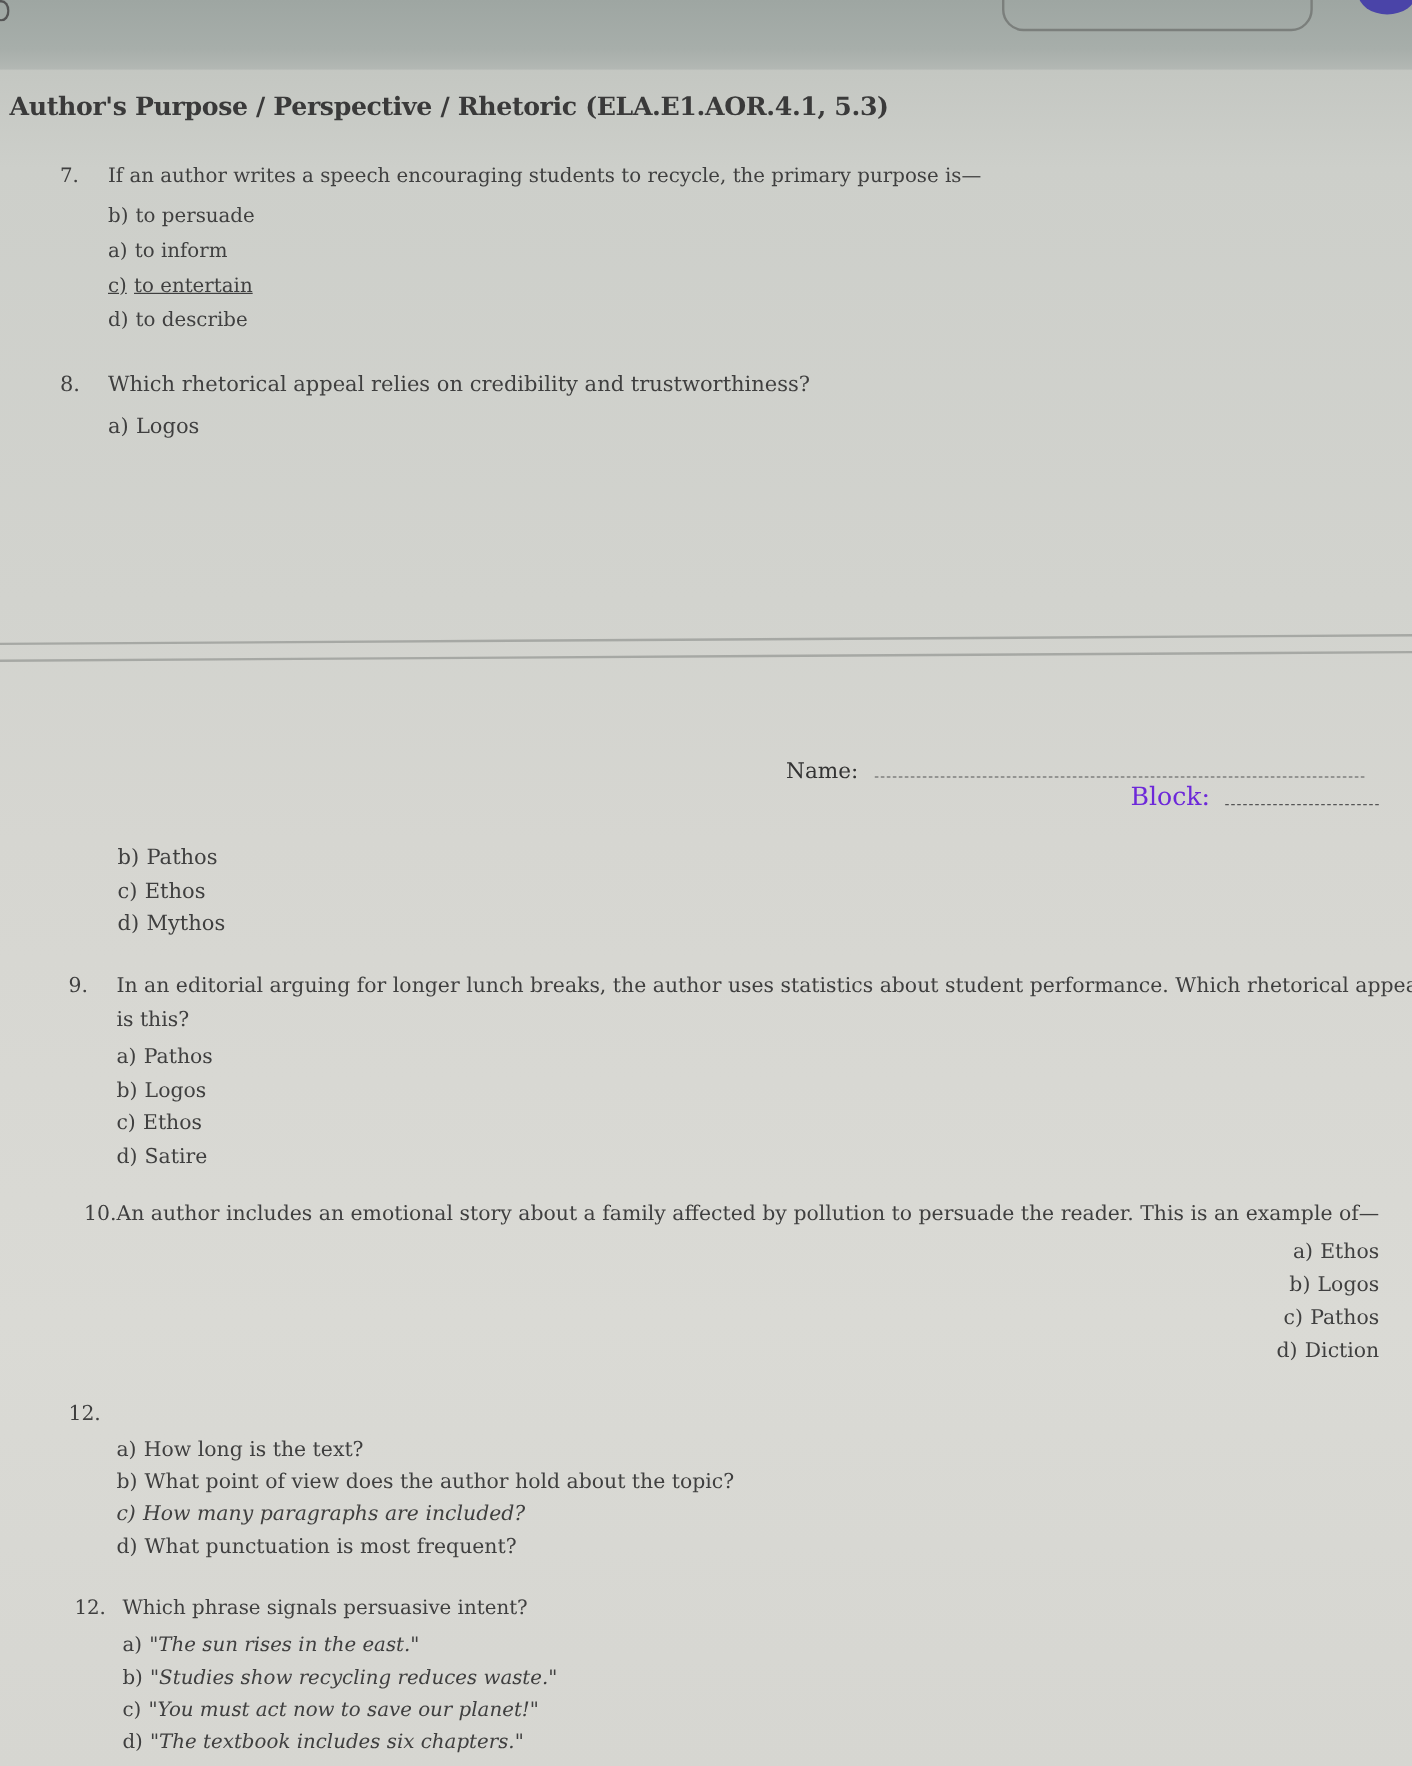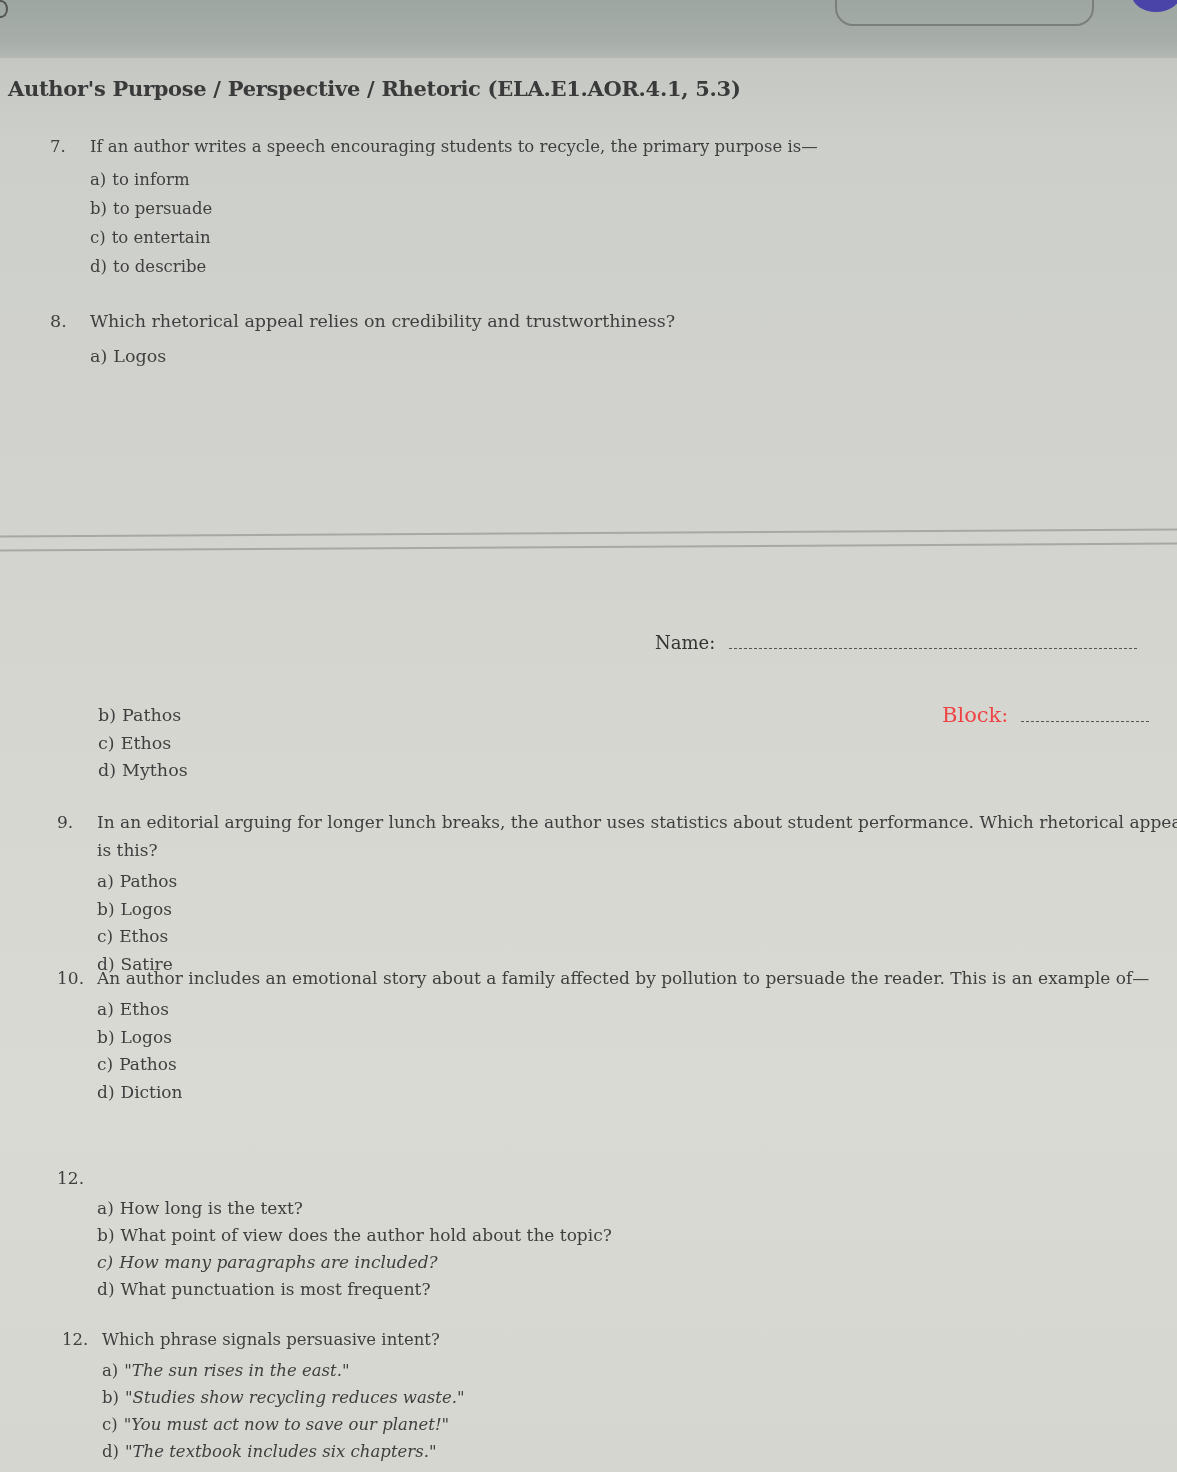--- a/index.html
+++ b/index.html
@@ -96,48 +96,48 @@
       white-space: nowrap;
     }
     .blank {
       display: inline-block;
       border-bottom: 1.5px dashed #555;
       vertical-align: baseline;
       height: 12px;
     }
     .block-block {
       position: absolute;
-      left: 942px; top: 703px;
+      left: 942px; top: 652px;
       font-size: 21px;
-      color: #ef4444;
+      color: #6d28d9;
       white-space: nowrap;
     }
   </style>
 </head>
 <body>
 
 <div class="top-strip"></div>
 <div class="top-pill"></div>
 <div class="top-dot"></div>
 <div class="top-left-mark"></div>
 
 <div class="page-title">Author's Purpose / Perspective / Rhetoric (ELA.E1.AOR.4.1, 5.3)</div>
 
 <div class="question" style="left:50px; top:137px; font-size:16.5px;">
   <div class="q-row">
     <span class="q-num">7.</span>
     <span class="q-text">If an author writes a speech encouraging students to recycle, the primary purpose is—</span>
   </div>
   <div class="opt" style="height:29px;line-height:29px;">
+    <span class="letter">b)</span><span class="val">to persuade</span>
+  </div>
+  <div class="opt" style="height:29px;line-height:29px;">
     <span class="letter">a)</span><span class="val">to inform</span>
   </div>
-  <div class="opt" style="height:29px;line-height:29px;">
-    <span class="letter">b)</span><span class="val">to persuade</span>
-  </div>
-  <div class="opt" style="height:29px;line-height:29px;">
+  <div class="opt" style="height:29px;line-height:29px;text-decoration:underline;">
     <span class="letter">c)</span><span class="val">to entertain</span>
   </div>
   <div class="opt" style="height:29px;line-height:29px;">
     <span class="letter">d)</span><span class="val">to describe</span>
   </div>
 </div>
 
 <div class="question" style="left:50px; top:311px;">
   <div class="q-row" style="height:32px;">
     <span class="q-num">8.</span>
@@ -185,21 +185,21 @@
     <span class="letter">b)</span><span class="val">Logos</span>
   </div>
   <div class="opt">
     <span class="letter">c)</span><span class="val">Ethos</span>
   </div>
   <div class="opt">
     <span class="letter">d)</span><span class="val">Satire</span>
   </div>
 </div>
 
-<div class="question" style="left:57px; top:968px; font-size:17px;">
+<div class="question" style="left:57px; top:1002px; font-size:17px;text-align:right;">
   <div class="q-row">
     <span class="q-num">10.</span>
     <span class="q-text">An author includes an emotional story about a family affected by pollution to persuade the reader. This is an example of—</span>
   </div>
   <div class="opt">
     <span class="letter">a)</span><span class="val">Ethos</span>
   </div>
   <div class="opt">
     <span class="letter">b)</span><span class="val">Logos</span>
   </div>

